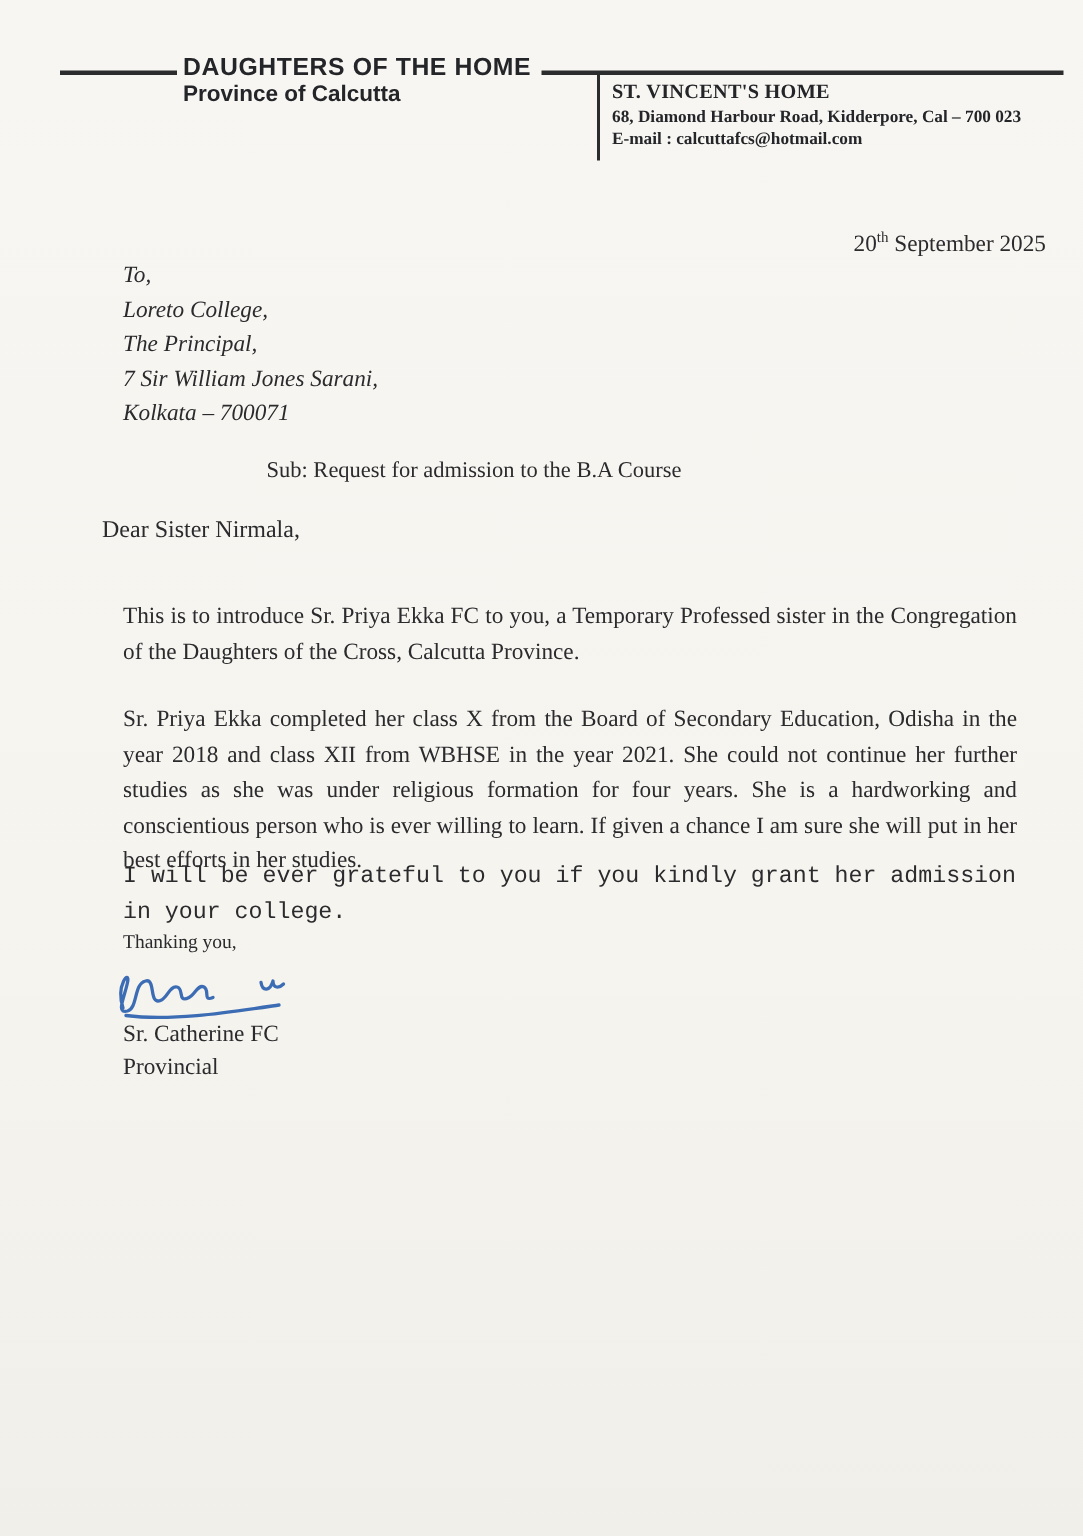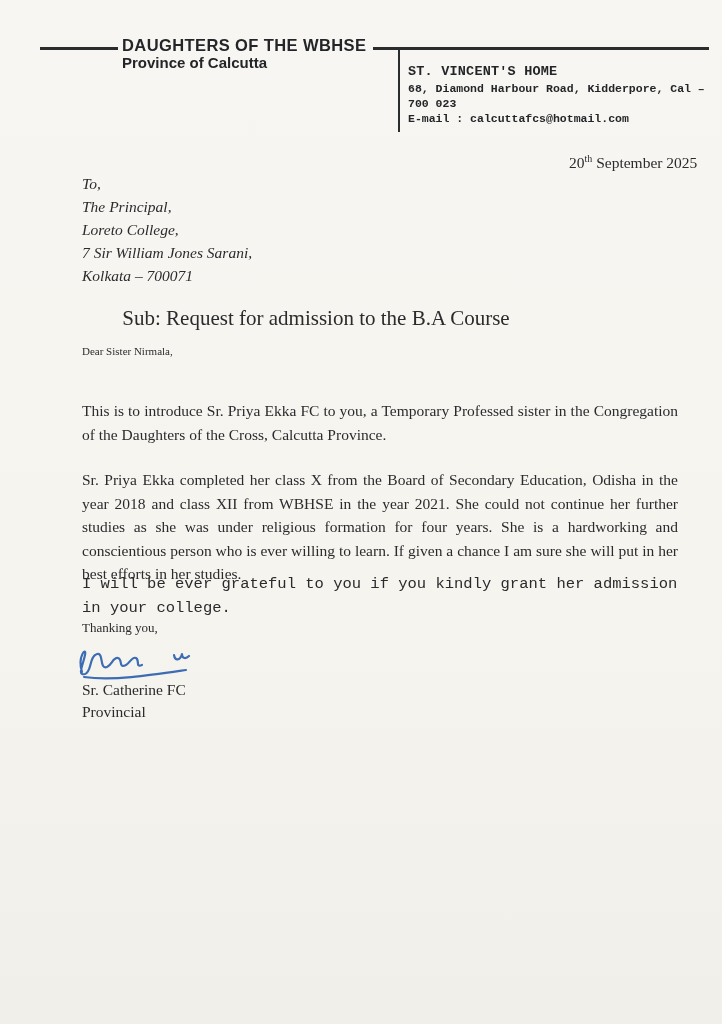--- a/index.html
+++ b/index.html
@@ -51,22 +51,22 @@
     font-weight: 700;
     font-size: 15px;
     color: #232528;
   }
   .home-box {
     position: absolute;
     left: 398px;
     top: 50px;
     width: 312px;
     border-left: 2.5px solid #2a2c2e;
-    padding: 14px 0 6px 8px;
-    font-family: Liberation Mono, monospace;
+    padding: 3px 0 6px 8px;
+    font-family: Liberation Serif, serif;
     color: #232528;
   }
   .home-name {
     font-weight: 700;
     font-size: 13.5px;
     letter-spacing: 0.2px;
     margin-bottom: 2px;
   }
   .home-line {
     font-weight: 700;
@@ -92,28 +92,28 @@
     line-height: 23px;
     font-style: italic;
   }
 
   .subject {
     position: absolute;
     left: 0;
     top: 306px;
     width: 632px;
     text-align: center;
-    font-size: 21px;
+    font-size: 15px;
   }
 
   .salutation {
     position: absolute;
-    left: 82px;
+    left: 68px;
     top: 345px;
-    font-size: 11px;
+    font-size: 16px;
   }
 
   .para {
     position: absolute;
     left: 82px;
     width: 596px;
     font-size: 15.5px;
     line-height: 23.5px;
     text-align: justify;
     margin-top: 13px;
@@ -150,37 +150,37 @@
     font-size: 15.5px;
   }
 </style>
 </head>
 <body>
 
 <div class="page">
 
   <div class="header-row">
     <div class="rule rule-left"></div>
-    <div class="org-name">DAUGHTERS OF THE WBHSE</div>
+    <div class="org-name">DAUGHTERS OF THE HOME</div>
     <div class="rule rule-right"></div>
   </div>
   <div class="org-subtitle">Province of Calcutta</div>
 
   <div class="home-box">
     <div class="home-name">ST. VINCENT'S HOME</div>
     <div class="home-line">68, Diamond Harbour Road, Kidderpore, Cal – 700 023</div>
     <div class="home-line">E-mail : calcuttafcs@hotmail.com</div>
   </div>
 
   <div class="date"><span>20</span><sup>th</sup><span> September 2025</span></div>
 
   <div class="recipient">
     <div>To,</div>
+    <div>Loreto College,</div>
     <div>The Principal,</div>
-    <div>Loreto College,</div>
     <div>7 Sir William Jones Sarani,</div>
     <div>Kolkata – 700071</div>
   </div>
 
   <div class="subject">Sub: Request for admission to the B.A Course</div>
 
   <div class="salutation">Dear Sister Nirmala,</div>
 
   <div class="para para-1">This is to introduce Sr. Priya Ekka FC to you, a Temporary Professed sister in the Congregation of the Daughters of the Cross, Calcutta Province.</div>
   <div class="para para-2">Sr. Priya Ekka completed her class X from the Board of Secondary Education, Odisha in the year 2018 and class XII from WBHSE in the year 2021. She could not continue her further studies as she was under religious formation for four years. She is a hardworking and conscientious person who is ever willing to learn. If given a chance I am sure she will put in her best efforts in her studies.</div>

